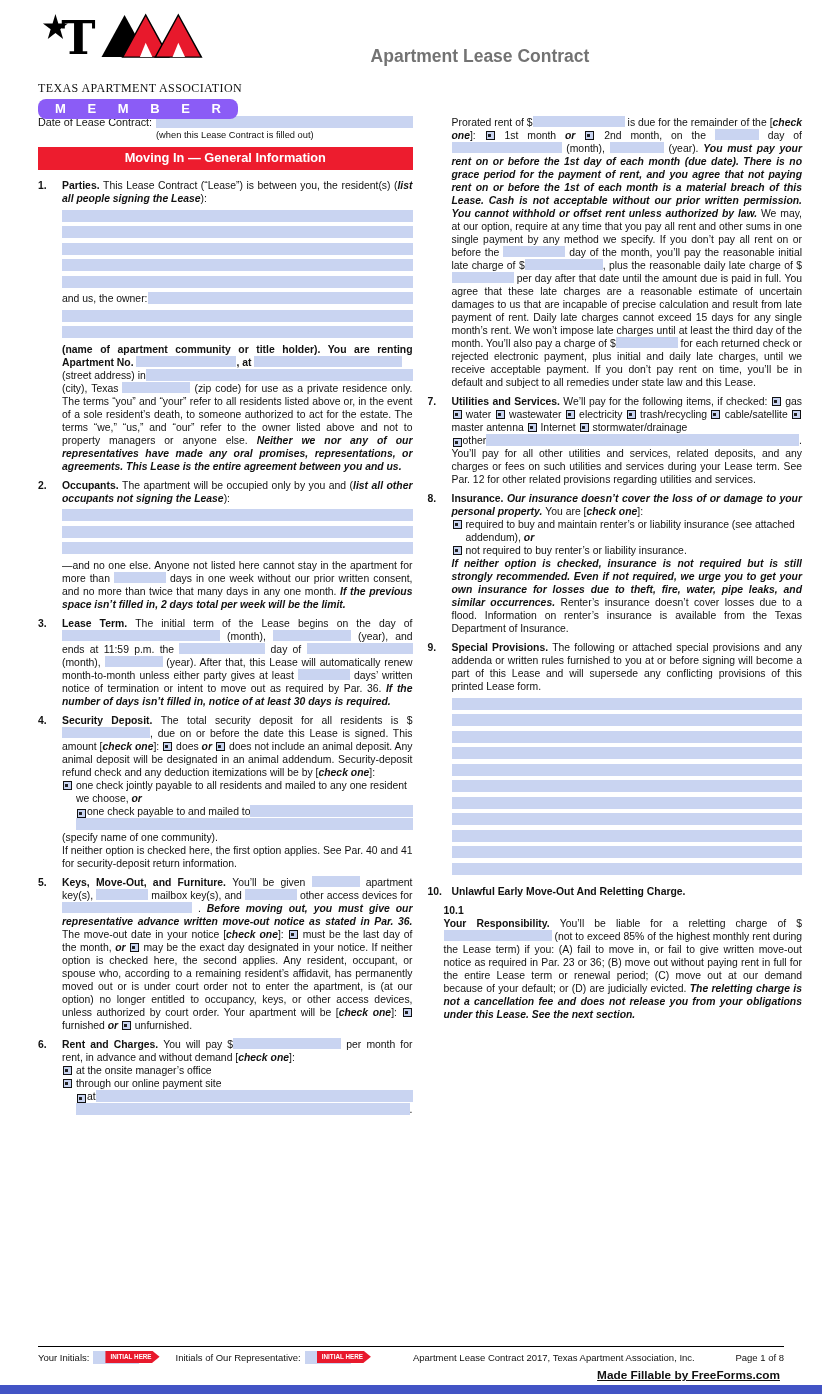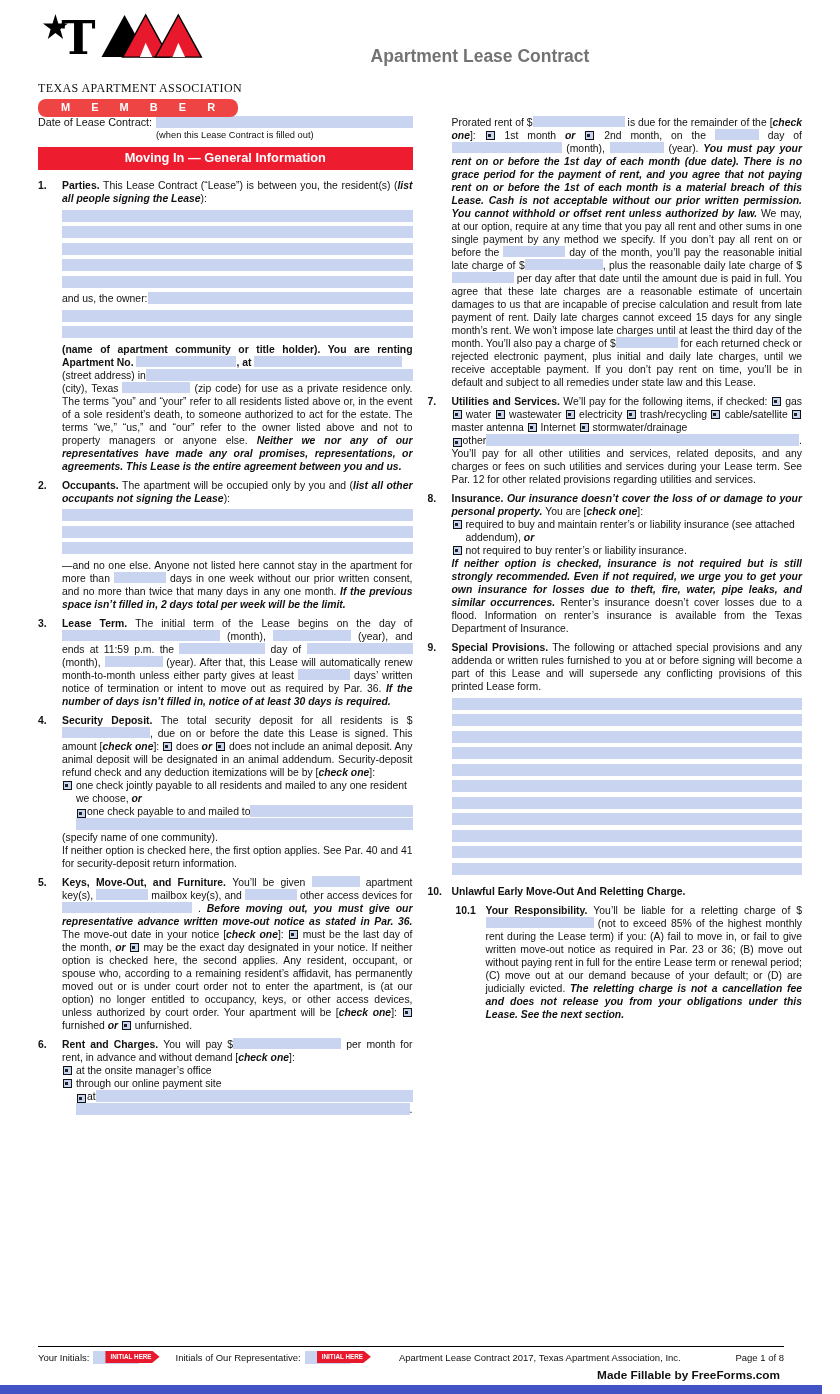--- a/index.html
+++ b/index.html
@@ -7,39 +7,39 @@
   body {
     width:840px; height:1394px; position:relative; overflow:hidden;
     font-family:"Liberation Sans", sans-serif; font-size:10.4px; line-height:1.25; color:#111;
   }
   .page { padding:12px 38px 0 38px; }
 
   
   .header { position:relative; height:104px; }
   .logo-block { width:200px; text-align:center; }
   .org-name { font-family:"Liberation Serif", serif; font-size:12px; letter-spacing:.4px; margin-top:18px; white-space:nowrap; }
-  .member-bar { background:#ef4444; color:#fff; font-weight:bold; font-size:11px; letter-spacing:9px;
+  .member-bar { background:#8b5cf6; color:#fff; font-weight:bold; font-size:13px; letter-spacing:9px;
                 padding:2px 0 2px 9px; border-radius:8px; margin-top:3px; }
   .title-abs { position:absolute; left:120px; right:0; top:34px; text-align:center; }
   .title-abs h1 { font-size:17.5px; font-weight:bold; color:#737373; }
   .subtitle { font-size:10.8px; font-weight:bold; margin-top:7px; }
 
   
   .columns { display:flex; gap:15px; }
   .col { flex:1; min-width:0; }
 
   .date-line { display:flex; }
   .date-label { white-space:nowrap; padding-right:4px; font-size:10.8px; }
   .date-hint { font-size:9.3px; padding-left:118px; margin:1px 0 5px 0; }
 
   .banner { background:#ed1c2e; color:#fff; font-weight:bold; font-size:12.8px; text-align:center;
             padding:3px 0 4px 0; margin-bottom:9px; }
 
   .para { display:flex; margin-bottom:6px; }
-  .para.sub { margin-left:28px; }
+  .para.sub { margin-left:16px;flex-direction:column; }
   .pnum { flex:none; width:24px; font-weight:bold; }
   .para.sub .pnum { width:30px; }
   .pbody { flex:1; min-width:0; text-align:justify; }
 
   .s-b  { font-weight:bold; }
   .s-bi { font-weight:bold; font-style:italic; }
 
   .fill { display:inline-block; background:#c9d4f1; height:11px; vertical-align:-1px; }
   .fill-line { height:12px; background:#c9d4f1; margin:4.5px 0; }
   .flexline { display:flex; align-items:flex-end; }
@@ -54,23 +54,23 @@
 
   
   .footer { position:absolute; left:0; right:18px; bottom:0; }
   .footer-rule { border-top:1px solid #000; margin:0 38px 4px 38px; }
   .footer-row { display:flex; align-items:center; padding:0 38px; font-size:9.5px; }
   .initial-field { width:46px; height:13px; background:#c9d4f1; display:inline-block; margin-left:4px; }
   .stamp { background:#e8192c; color:#fff; font-weight:bold; font-size:6.3px; line-height:1;
            padding:3px 8px 3px 5px; margin:-2px 6px 0 -34px; position:relative; z-index:2; white-space:nowrap;
            clip-path:polygon(0 0, 86% 0, 100% 50%, 86% 100%, 0 100%); }
   .rep-label { margin-left:10px; }
-  .doc-info { margin-left:22px; }
+  .doc-info { margin-left:36px; }
   .page-label { margin-left:auto; }
-  .made-fillable { text-align:right; padding-right:42px; font-weight:bold; font-size:11.8px; margin-top:4px; }
+  .made-fillable { text-align:right; padding-right:42px; font-weight:bold; font-size:11.8px; margin-top:4px;text-decoration:underline; }
   .bottom-bar { height:9px; background:#4254c5; margin-top:2px; }
 </style>
 </head>
 <body>
 
 <div class="page">
 
   <div class="header">
     <div class="logo-block">
       <svg width="196" height="48" viewBox="0 0 200 50">

